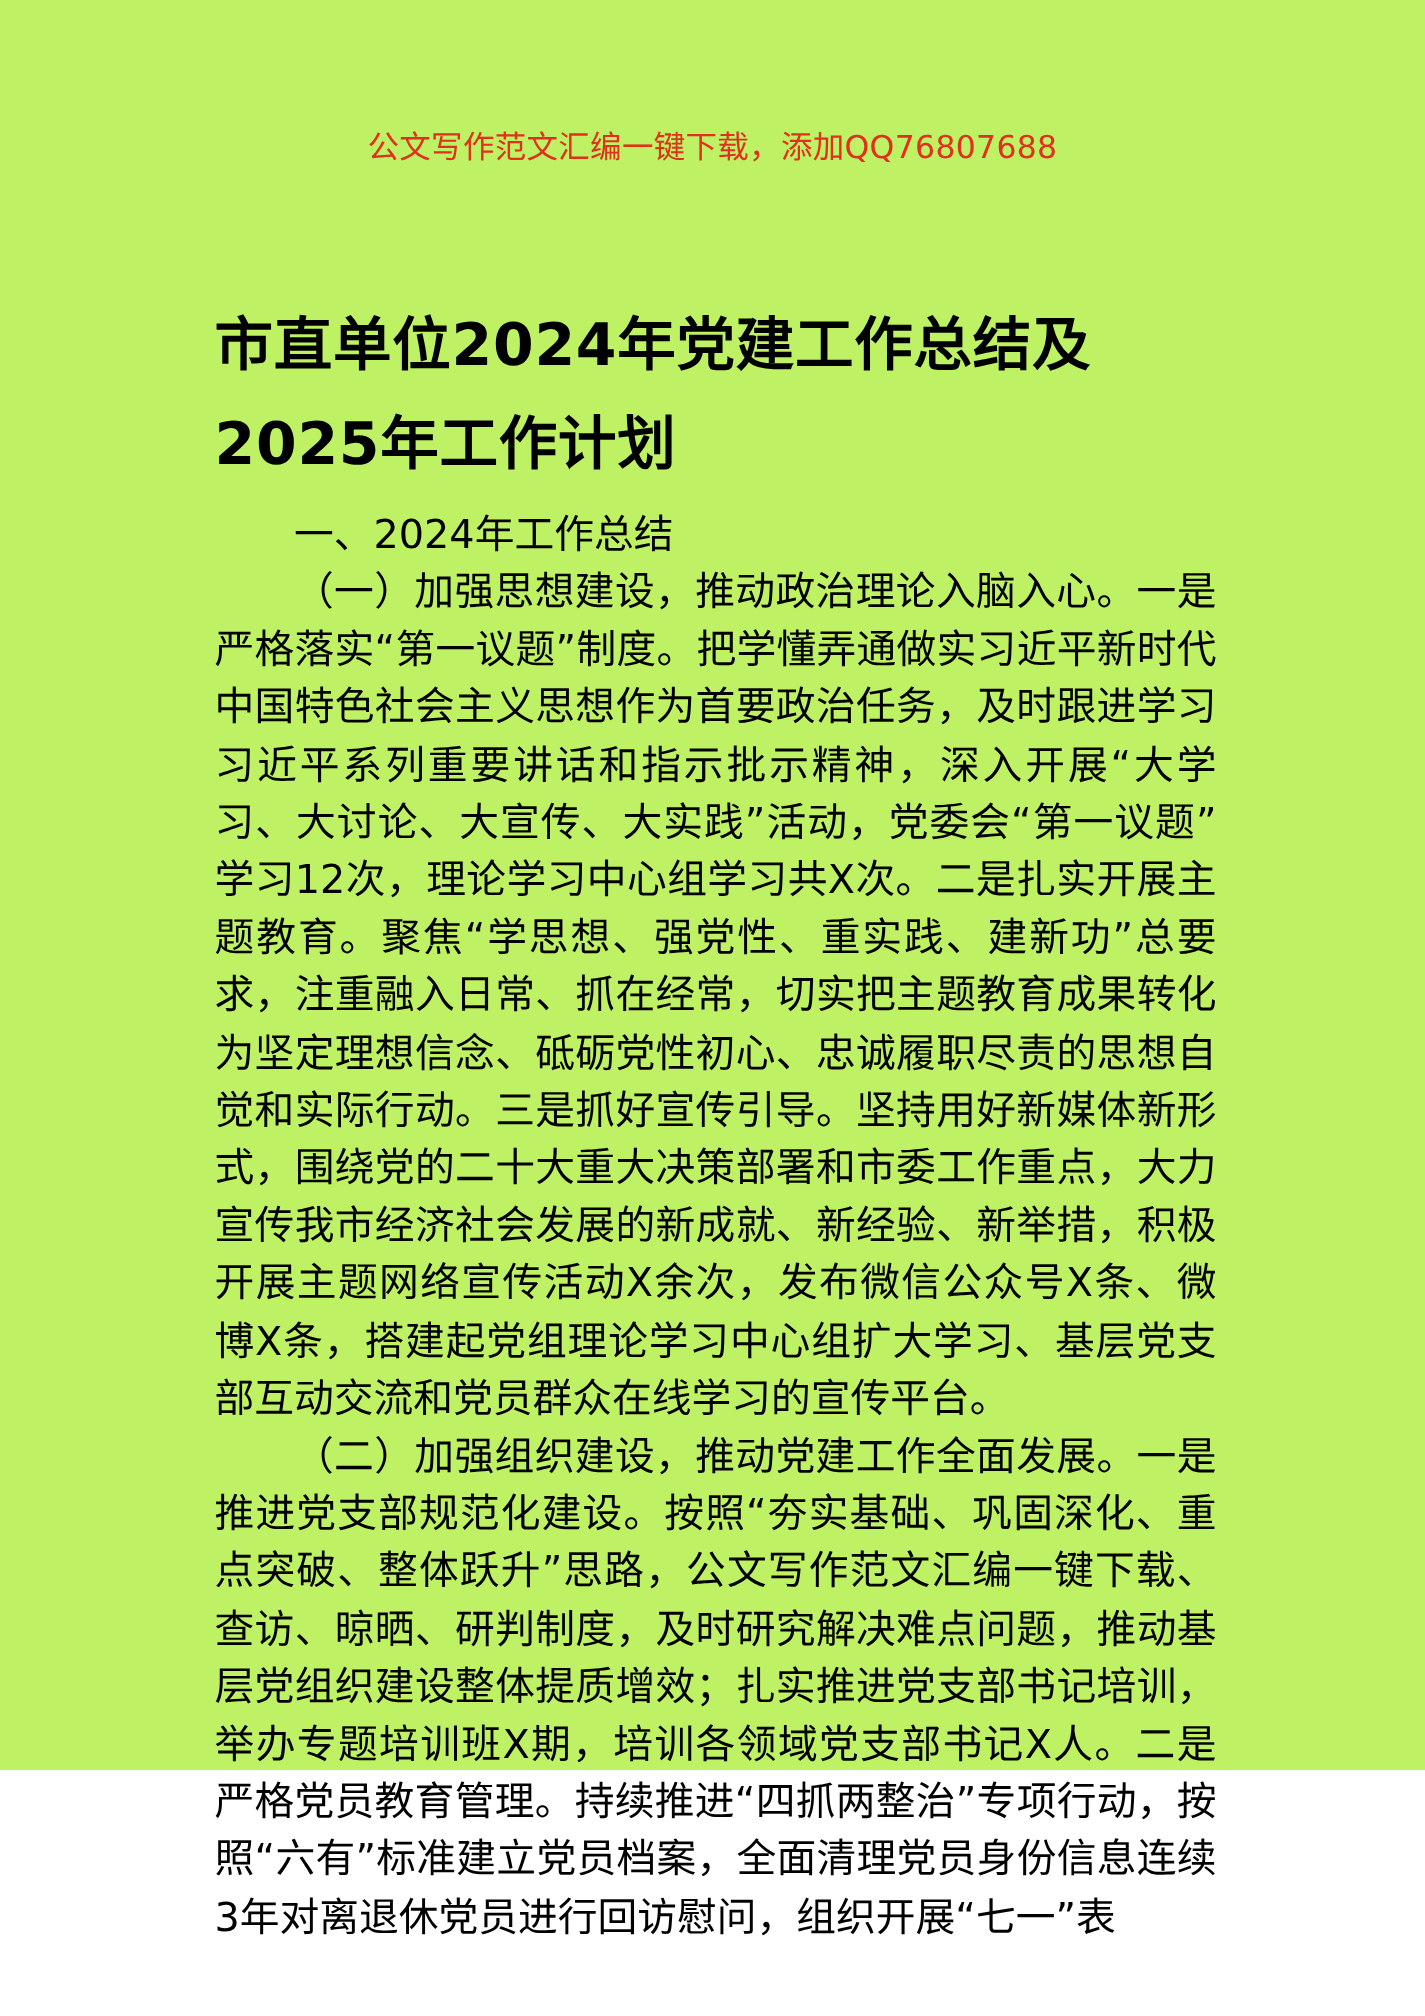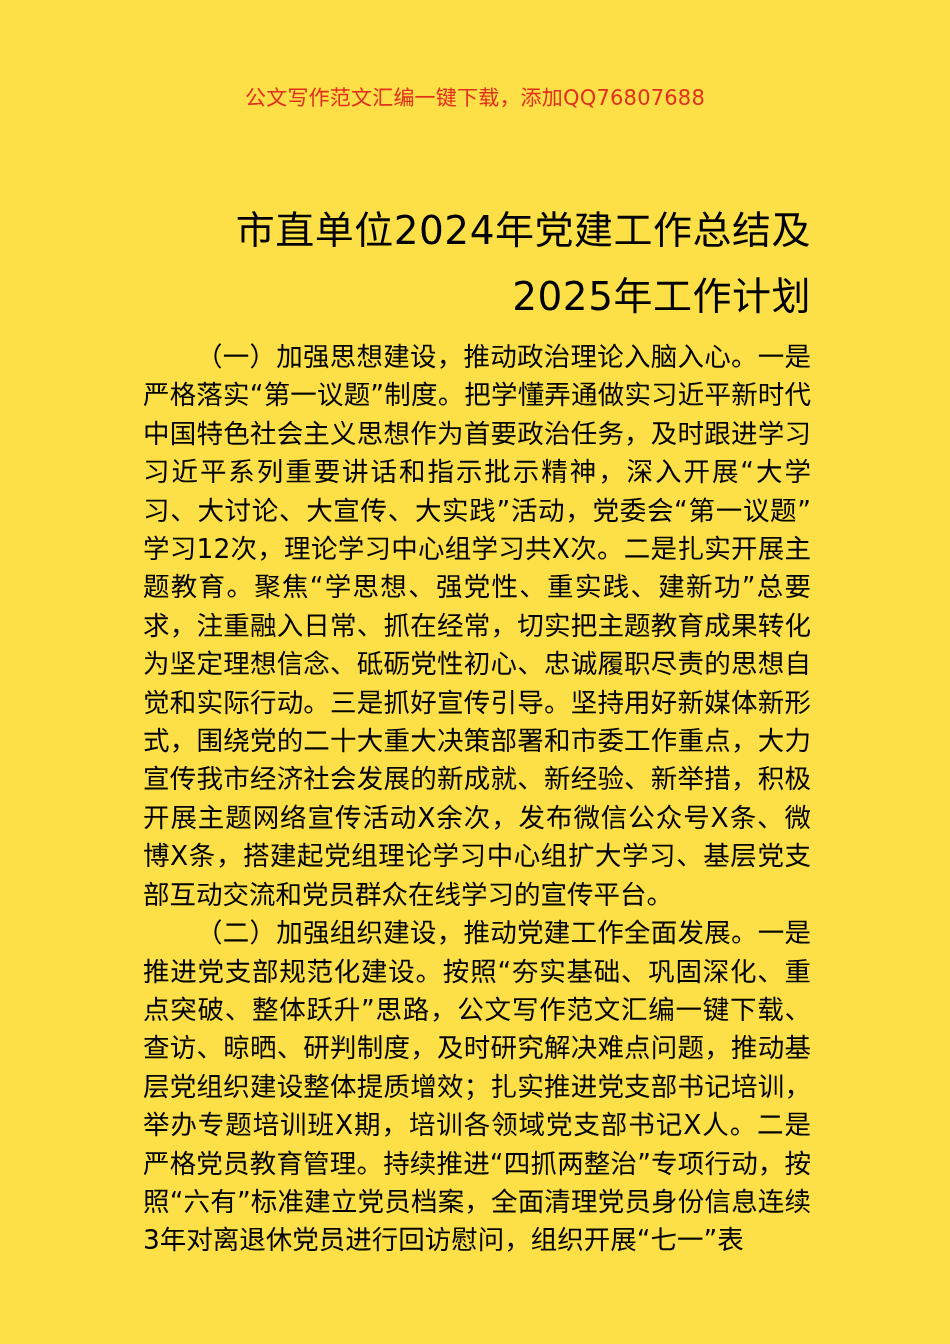--- a/index.html
+++ b/index.html
@@ -13,23 +13,23 @@
     height: 1344px;
     position: relative;
     overflow: hidden;
     font-family: "DejaVu Sans", "Liberation Sans", sans-serif;
     color: #000000;
     -webkit-font-smoothing: antialiased;
   }
 
   .page {
     width: 950px;
-    height: 1344px;
+    height: 1180px;
     box-sizing: border-box;
-    background: #fde047;
+    background: #bef264;
     position: relative;
   }
 
   
   .promo-header {
     position: absolute;
     top: 84px;
     left: 0;
     width: 950px;
     text-align: center;
@@ -39,25 +39,25 @@
     white-space: nowrap;
     font-family: "DejaVu Sans", "Liberation Sans", sans-serif;
   }
 
   
   .doc-title {
     position: absolute;
     top: 172px;
     left: 143px;
     width: 668px;
-    text-align: right;
+    text-align: left;
     font-size: 39px;
     line-height: 66px;
     letter-spacing: 0.5px;
-    font-weight: 400;
+    font-weight: 700;
     color: #000000;
   }
 
   
   .body-block {
     position: absolute;
     top: 338px;
     left: 143px;
     width: 668px;
   }
@@ -81,17 +81,18 @@
 </head>
 <body>
 
 <div class="page">
 
   <div class="promo-header" style="color: rgb(224, 48, 30);">公文写作范文汇编一键下载，添加QQ76807688</div>
 
   <h1 class="doc-title">市直单位2024年党建工作总结及2025年工作计划</h1>
 
   <div class="body-block">
+    <p class="para section-heading">一、2024年工作总结</p>
     <p class="para">（一）加强思想建设，推动政治理论入脑入心。一是严格落实“第一议题”制度。把学懂弄通做实习近平新时代中国特色社会主义思想作为首要政治任务，及时跟进学习习近平系列重要讲话和指示批示精神，深入开展“大学习、大讨论、大宣传、大实践”活动，党委会“第一议题”学习12次，理论学习中心组学习共X次。二是扎实开展主题教育。聚焦“学思想、强党性、重实践、建新功”总要求，注重融入日常、抓在经常，切实把主题教育成果转化为坚定理想信念、砥砺党性初心、忠诚履职尽责的思想自觉和实际行动。三是抓好宣传引导。坚持用好新媒体新形式，围绕党的二十大重大决策部署和市委工作重点，大力宣传我市经济社会发展的新成就、新经验、新举措，积极开展主题网络宣传活动X余次，发布微信公众号X条、微博X条，搭建起党组理论学习中心组扩大学习、基层党支部互动交流和党员群众在线学习的宣传平台。</p>
     <p class="para">（二）加强组织建设，推动党建工作全面发展。一是推进党支部规范化建设。按照“夯实基础、巩固深化、重点突破、整体跃升”思路，公文写作范文汇编一键下载、查访、晾晒、研判制度，及时研究解决难点问题，推动基层党组织建设整体提质增效；扎实推进党支部书记培训，举办专题培训班X期，培训各领域党支部书记X人。二是严格党员教育管理。持续推进“四抓两整治”专项行动，按照“六有”标准建立党员档案，全面清理党员身份信息连续3年对离退休党员进行回访慰问，组织开展“七一”表</p>
   </div>
 
 </div>
 
 </body></html>

